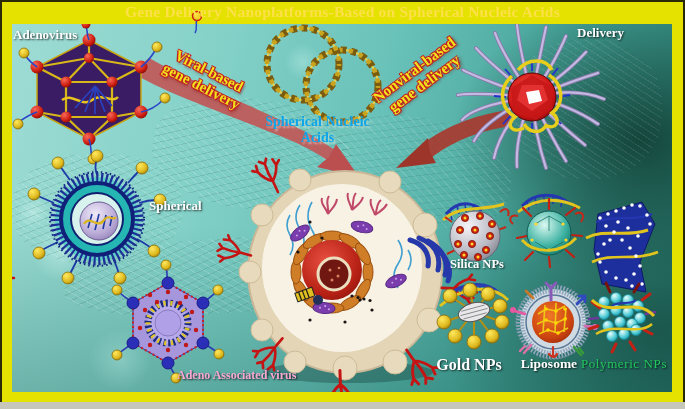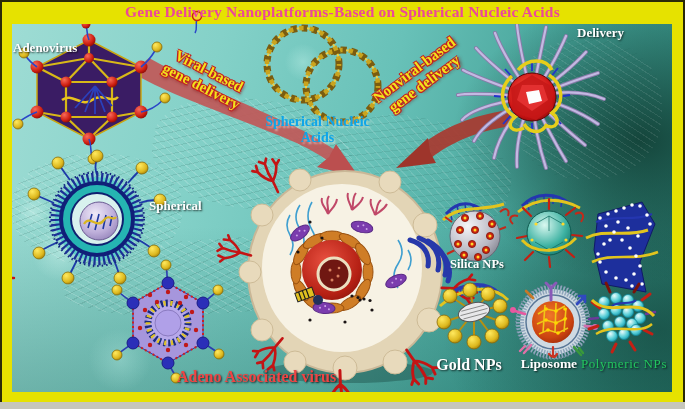--- a/index.html
+++ b/index.html
@@ -19,21 +19,21 @@
       linear-gradient(180deg, rgba(0,0,0,0) 55%, rgba(25,95,85,.30) 100%),
       linear-gradient(105deg,#9edcd4 0%,#84d1c8 28%,#68c1b8 52%,#46a399 74%,#2c8175 100%);}
   .tex{position:absolute;border-radius:45%;opacity:.5;pointer-events:none;
     background:
       repeating-linear-gradient(33deg, rgba(255,255,255,.30) 0 1px, rgba(255,255,255,0) 1px 6px),
       repeating-linear-gradient(-21deg, rgba(28,78,68,.28) 0 1px, rgba(28,78,68,0) 1px 7px);}
   svg{position:absolute;left:0;top:0;}
   .lbl{position:absolute;color:#fff;font-weight:bold;font-size:13px;white-space:nowrap;
        text-shadow:1px 1px 2px rgba(0,0,0,.75);}
   .lbl.center{text-align:center;}
-  .title{position:absolute;left:0;right:0;top:3px;text-align:center;color:#ec4899;
+  .title{position:absolute;left:0;right:0;top:3px;text-align:center;color:#fde047;
          font-weight:bold;font-size:15.5px;letter-spacing:.2px;}
   .pathway{position:absolute;font-weight:bold;font-size:15px;color:#f2e41c;text-align:center;
      line-height:17px;
      text-shadow:-1px -1px 0 #c42020,1px -1px 0 #c42020,-1px 1px 0 #c42020,1px 1px 0 #c42020,2px 2px 3px rgba(110,0,0,.55);}
   .sna{position:absolute;left:255px;top:114px;width:125px;text-align:center;color:#0ea5e9;
        font-weight:bold;font-size:14px;line-height:16px;
        text-shadow:1.5px 1.5px 2px rgba(240,235,225,.55);}
   .graphene{position:absolute;left:573px;top:176px;width:100px;text-align:center;
             font-size:12.5px;line-height:14px;}
 </style>
@@ -566,23 +566,23 @@
     </svg>
   </div>
 
   <svg width="20" height="30" style="left:188px;top:6px;">
     <path d="M9,13 C7,18 10,22 7,27" fill="none" stroke="#2a46c8" stroke-width="1.5"></path>
     <circle cx="9" cy="10" r="4.5" fill="#f2d52a" stroke="#cc2010" stroke-width="1.5"></circle>
   </svg>
 
   <div class="title">Gene Delivery Nanoplatforms-Based on Spherical Nucleic Acids</div>
 
-  <div class="lbl" style="left:13px;top:40px;">Adenovirus</div>
+  <div class="lbl" style="left:13px;top:27px;">Adenovirus</div>
   <div class="lbl" style="left:149px;top:198px;">Spherical</div>
-  <div class="lbl" style="left:177px;top:368px;font-size:16px;color:#ef4444;">Adeno Associated virus</div>
+  <div class="lbl" style="left:177px;top:368px;font-size:12px;color:#f9a8d4;">Adeno Associated virus</div>
   <div class="lbl" style="left:577px;top:25px;">Delivery</div>
 
   <div class="sna">
     <span>Spherical Nucleic</span><br>
     <span>Acids</span>
   </div>
 
   <div class="pathway" style="left:145px;top:62px;width:120px;transform:rotate(27deg);">
     <span>Viral-based</span><br>
     <span>gene delivery</span>

